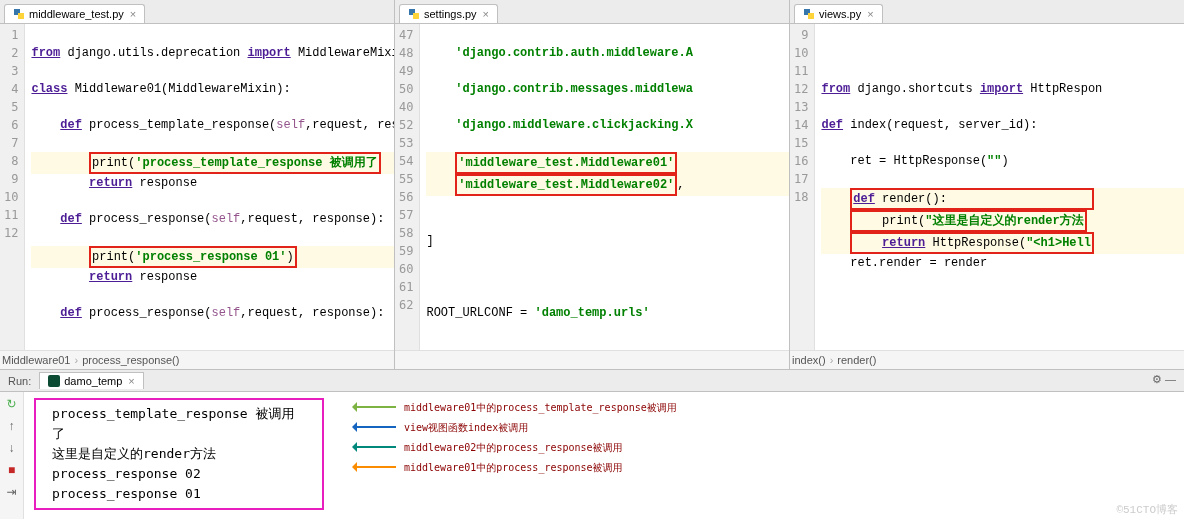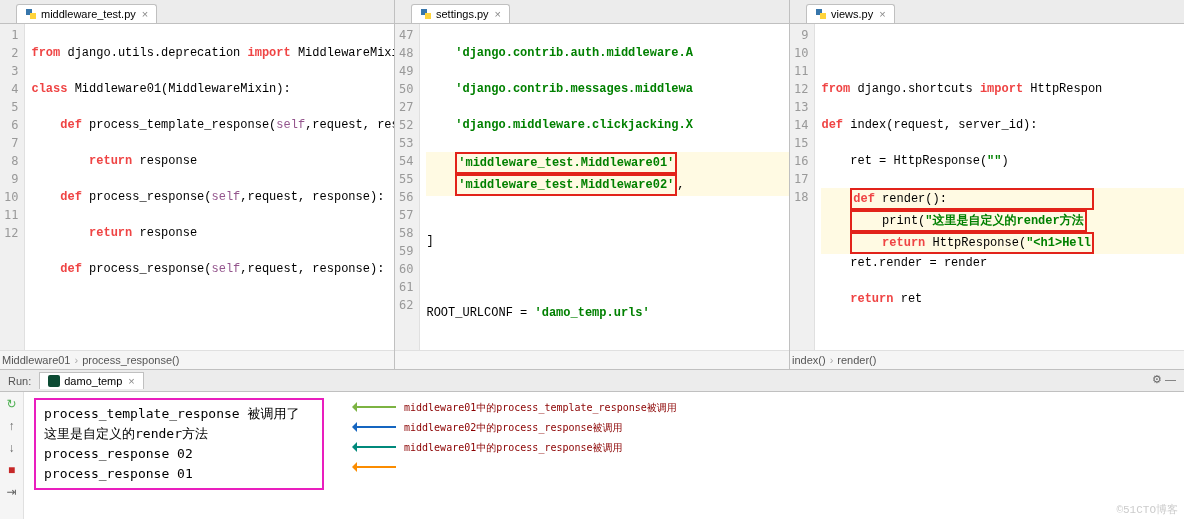--- a/index.html
+++ b/index.html
@@ -2,44 +2,44 @@
 <html><head>
 <meta charset="utf-8">
 <style>
 * { margin:0; padding:0; box-sizing:border-box; }
 body { font-family:"Segoe UI",Arial,sans-serif; font-size:12px; background:#fff; color:#000; width:1184px; height:519px; overflow:hidden; }
 .ide { display:flex; flex-direction:column; height:100%; }
 .editors { display:flex; height:370px; border-bottom:1px solid #c0c0c0; }
 .pane { flex:1; display:flex; flex-direction:column; border-right:1px solid #c0c0c0; overflow:hidden; }
 .pane:last-child { border-right:none; }
 .tabbar { display:flex; background:#ececec; border-bottom:1px solid #c0c0c0; height:24px; align-items:flex-end; }
-.tab { display:flex; align-items:center; gap:4px; background:#fff; border:1px solid #c0c0c0; border-bottom:none; padding:3px 8px; font-size:11px; margin-left:16px; border-radius:3px 3px 0 0; }
+.tab { display:flex; align-items:center; gap:4px; background:#fff; border:1px solid #c0c0c0; border-bottom:none; padding:3px 8px; font-size:11px; margin-left:4px; border-radius:3px 3px 0 0; }
 .pyicon { width:12px; height:12px; display:inline-block; }
 .close-x { color:#888; cursor:pointer; margin-left:2px; }
 .code-area { flex:1; display:flex; overflow:hidden; background:#fff; }
 .gutter { background:#f0f0f0; color:#999; text-align:right; padding:2px 6px 2px 4px; font-family:Consolas,monospace; font-size:12px; line-height:18px; border-right:1px solid #e0e0e0; user-select:none; }
 .code { flex:1; font-family:Consolas,"Courier New",monospace; font-size:12px; line-height:18px; padding:2px 0 2px 6px; white-space:pre; overflow:hidden; }
-.kw { color:#ef4444; font-weight:bold; }
+.kw { color:#4c1d95; font-weight:bold;text-decoration:underline; }
 .str { color:#008000; font-weight:bold;font-family:Liberation Mono, monospace; }
 .self { color:#94558d; }
 .hl-line { background:#fffae3; display:inline-block; width:100%; }
 .redbox { border:2px solid #e2231a; display:inline-block; padding:0 1px; }
 .crumb { background:#f5f5f5; border-top:1px solid #e0e0e0; padding:3px 2px; font-size:11px; color:#555; }
 .crumb span.sep { color:#aaa; margin:0 4px; }
 .run-panel { flex:1; display:flex; flex-direction:column; background:#fff; position:relative; }
 .run-head { display:flex; align-items:center; background:#ececec; border-bottom:1px solid #c0c0c0; height:22px; font-size:11px; }
 .run-label { padding:0 8px; color:#555; }
 .run-tab { background:#fff; border:1px solid #c0c0c0; border-bottom:none; padding:2px 8px; display:flex; align-items:flex-start; gap:4px; }
 .run-body { flex:1; display:flex; }
 .run-toolbar { width:24px; background:#f5f5f5; border-right:1px solid #e0e0e0; display:flex; flex-direction:column; align-items:center; padding-top:4px; gap:6px; }
 .tb-btn { width:16px; height:16px; display:flex; align-items:center; justify-content:center; cursor:pointer; color:#666; }
 .tb-play { color:#4caf50; }
 .tb-stop { color:#c62828; }
 .console { flex:1; position:relative; padding:6px 10px; font-family:Consolas,monospace; font-size:13px; }
-.magbox { border:2px solid #e91ebe; padding:4px 8px; width:290px; }
+.magbox { border:2px solid #e91ebe; padding:4px 16px; width:290px; }
 .magbox div { line-height:20px; }
 .annot { position:absolute; left:380px; top:6px; font-size:10px; }
 .annot div { line-height:20px; color:#8b0000; }
 .arrow { position:absolute; height:2px; }
 .arrow::after { content:''; position:absolute; right:-1px; top:-4px; border:5px solid transparent; }
 .ar1 { background:#7cb342; width:40px; left:332px; top:14px; } .ar1::after{ border-right-color:#7cb342; left:-9px; right:auto; }
 .ar2 { background:#1565c0; width:40px; left:332px; top:34px; } .ar2::after{ border-right-color:#1565c0; left:-9px; right:auto; }
 .ar3 { background:#00897b; width:40px; left:332px; top:54px; } .ar3::after{ border-right-color:#00897b; left:-9px; right:auto; }
 .ar4 { background:#fb8c00; width:40px; left:332px; top:74px; } .ar4::after{ border-right-color:#fb8c00; left:-9px; right:auto; }
 .gear { position:absolute; right:8px; top:3px; color:#666; cursor:pointer; }
@@ -75,22 +75,24 @@
             <div>8</div>
             <div>9</div>
             <div>10</div>
             <div>11</div>
             <div>12</div>
           </div>
     <div class="code">
 <div><span class="kw">from</span><span> django.utils.deprecation </span><span class="kw">import</span><span> MiddlewareMixin</span></div>
 <div><span class="kw">class</span><span> Middleware01(MiddlewareMixin):</span></div>
 <div>    <span class="kw">def</span><span> process_template_response(</span><span class="self">self</span><span>,request, respon</span></div>
+<div class="hl-line">        <span class="redbox"><span>print(</span><span class="str">'process_template_response 被调用了</span></span></div>
 <div>        <span class="kw">return</span><span> response</span></div>
 <div>    <span class="kw">def</span><span> process_response(</span><span class="self">self</span><span>,request, response):</span></div>
+<div class="hl-line">        <span class="redbox"><span>print(</span><span class="str">'process_response 01'</span><span>)</span></span></div>
 <div>        <span class="kw">return</span><span> response</span></div>
 <div>    <span class="kw">def</span><span> process_response(</span><span class="self">self</span><span>,request, response):</span></div>
 
 
     </div>
    </div>
    <div class="crumb"><span>Middleware01</span><span class="sep">›</span><span>process_response()</span></div>
   </div>
 
   <div class="pane">
@@ -103,21 +105,21 @@
      <span>settings.py</span>
      <span class="close-x">×</span>
     </div>
    </div>
    <div class="code-area">
     <div class="gutter">
             <div>47</div>
             <div>48</div>
             <div>49</div>
             <div>50</div>
-            <div>27</div>
+            <div>40</div>
             <div>52</div>
             <div>53</div>
             <div>54</div>
             <div>55</div>
             <div>56</div>
             <div>57</div>
             <div>58</div>
             <div>59</div>
             <div>60</div>
             <div>61</div>
@@ -171,21 +173,20 @@
           </div>
     <div class="code">
 <div> </div>
 <div><span class="kw">from</span><span> django.shortcuts </span><span class="kw">import</span><span> HttpRespon</span></div>
 <div><span class="kw">def</span><span> index(request, server_id):</span></div>
 <div>    <span>ret = HttpResponse(</span><span class="str">""</span><span>)</span></div>
 <div class="hl-line">    <span class="redbox"><span class="kw">def</span><span> render():</span>                    </span></div>
 <div class="hl-line">    <span class="redbox">    <span>print(</span><span class="str">"这里是自定义的render方法</span></span></div>
 <div class="hl-line">    <span class="redbox">    <span class="kw">return</span><span> HttpResponse(</span><span class="str">"&lt;h1&gt;Hell</span></span></div>
 <div>    <span>ret.render = render</span></div>
-<div>    <span class="kw">return</span><span> ret</span></div>
     </div>
    </div>
    <div class="crumb"><span>index()</span><span class="sep">›</span><span>render()</span></div>
   </div>
 
  </div>
 
  <div class="run-panel">
   <div class="run-head">
    <span class="run-label">Run:</span>
@@ -210,20 +211,21 @@
      <div>这里是自定义的render方法</div>
      <div>process_response 02</div>
      <div>process_response 01</div>
     </div>
     <div class="arrow ar1"></div>
     <div class="arrow ar2"></div>
     <div class="arrow ar3"></div>
     <div class="arrow ar4"></div>
     <div class="annot">
      <div>middleware01中的process_template_response被调用</div>
+     <div>view视图函数index被调用</div>
      <div>middleware02中的process_response被调用</div>
      <div>middleware01中的process_response被调用</div>
     </div>
     <div class="watermark">©51CTO博客</div>
    </div>
   </div>
  </div>
 </div>
 
 </body></html>

